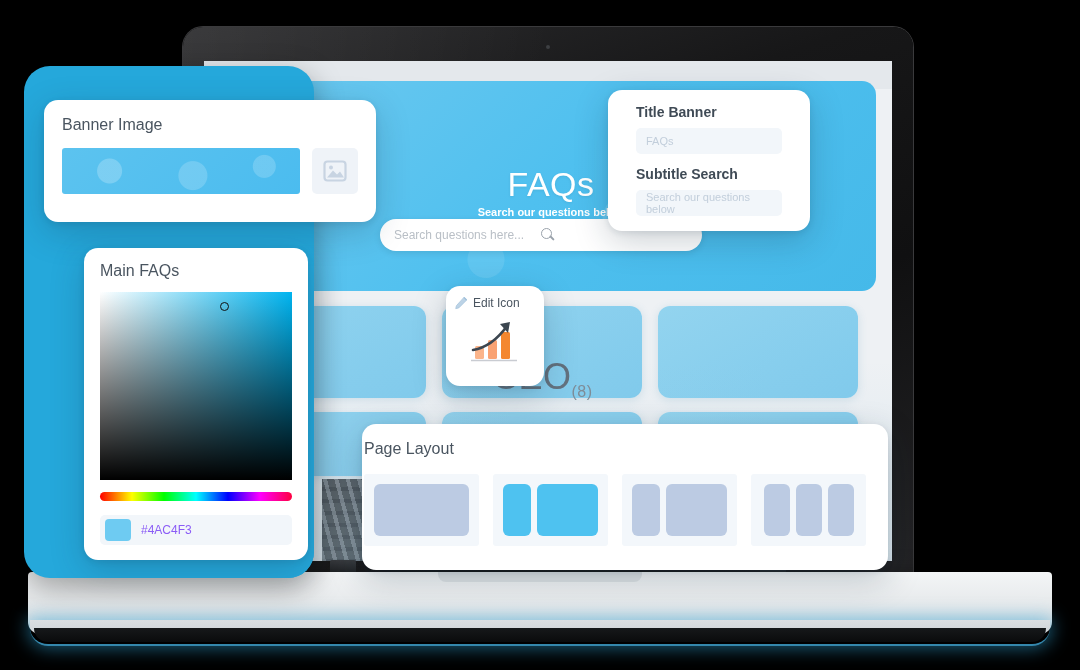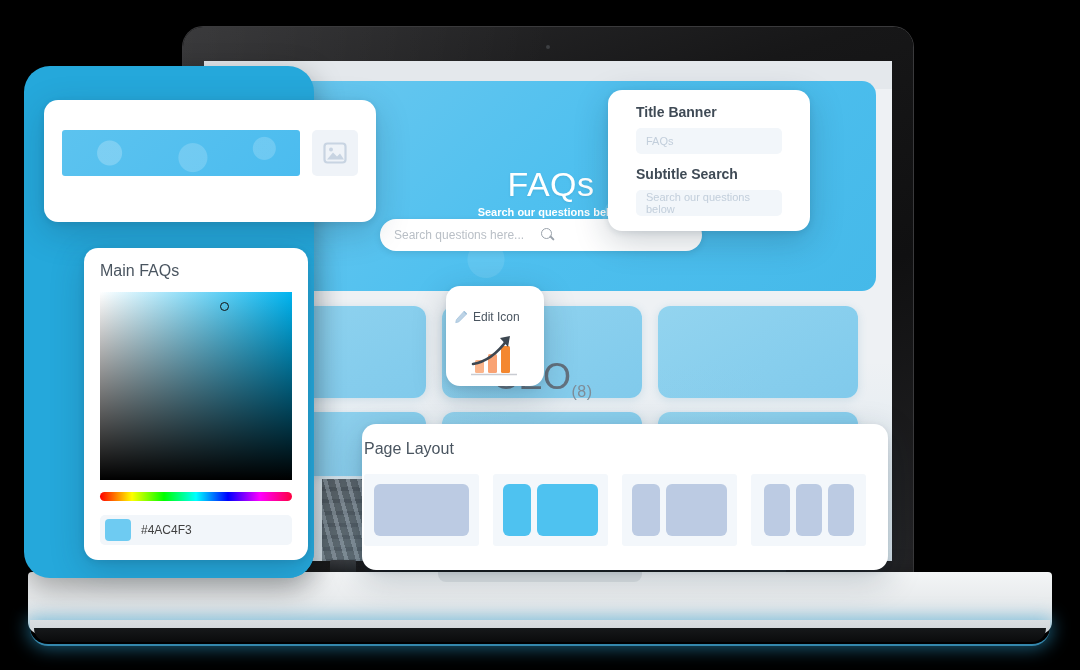--- a/index.html
+++ b/index.html
@@ -180,24 +180,24 @@
   }
   .hue-bar {
     margin-top:12px; width:192px; height:9px; border-radius:5px;
     background: linear-gradient(to right,#ff0000,#ffff00,#00ff00,#00ffff,#0000ff,#ff00ff,#ff0040);
   }
   .hex-row {
     margin-top:14px; display:flex; align-items:center; gap:10px;
     background:#f2f6fa; border-radius:5px; height:30px; padding:0 5px;
   }
   .hex-swatch { width:26px; height:22px; border-radius:4px; background:#6ecbf2; }
-  .hex-val { color:#404040; font-size:12px; }
-
-  
-  #edit-panel { left:446px; top:286px; width:98px; height:100px; padding:24px 8px 0 8px; }
+  .hex-val { color:#8b5cf6; font-size:12px; }
+
+  
+  #edit-panel { left:446px; top:286px; width:98px; height:100px; padding:10px 8px 0 8px; }
   .edit-head { display:flex; align-items:center; gap:5px; }
   .edit-head span { color:#4a5560; font-size:12px; }
   .seo-icon { margin:8px auto 0; width:56px; height:46px; position:relative; }
 
   
   #layout-panel { left:362px; top:424px; width:526px; height:146px; padding:16px 2px; }
   #layout-panel .panel-title { font-size:16px; }
   .layout-row { display:flex; gap:14px; margin-top:16px; }
   .layout-opt {
     width:115px; height:72px; background:#f3f7fb; border-radius:3px;
@@ -248,20 +248,21 @@
   <div class="hinge" style="left:330px;"></div>
   <div class="hinge" style="left:760px;"></div>
   <div class="laptop-base"></div>
   <div class="base-lip"></div>
   <div class="base-glow"></div>
 
   <div class="ribbon"></div>
   <div class="ribbon2"></div>
 
   <div class="panel" id="banner-panel">
+    <div class="panel-title">Banner Image</div>
     <div class="banner-row">
       <div class="banner-swatch"></div>
       <div class="img-btn">
         <svg width="24" height="22" viewBox="0 0 24 22" aria-hidden="true">
           <rect x="1.5" y="1.5" width="21" height="19" rx="3" fill="none" stroke="#c8d4e2" stroke-width="2.2"></rect>
           <circle cx="8" cy="7.5" r="2" fill="#c8d4e2"></circle>
           <path d="M4 17.5 L10 10.5 L14 14.5 L17 11.5 L21 17.5 Z" fill="#c8d4e2"></path>
         </svg>
       </div>
     </div>

